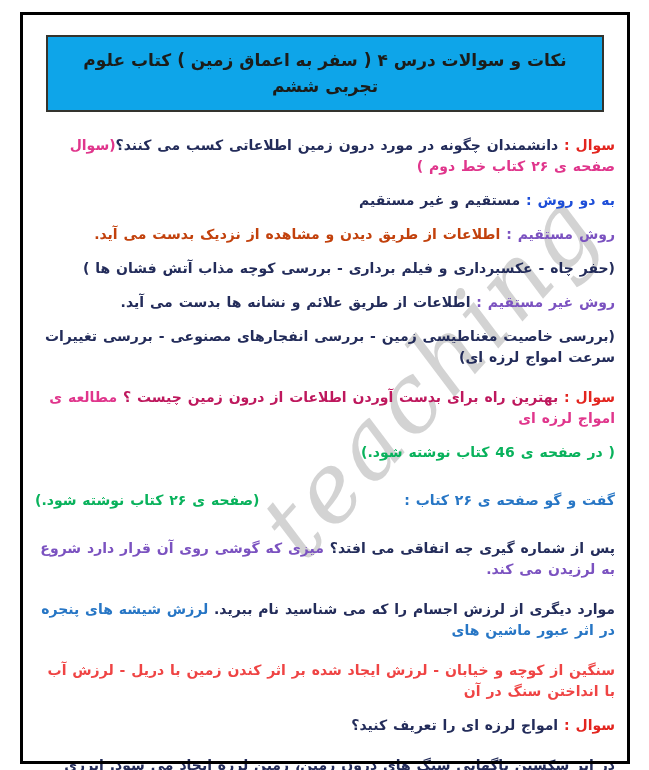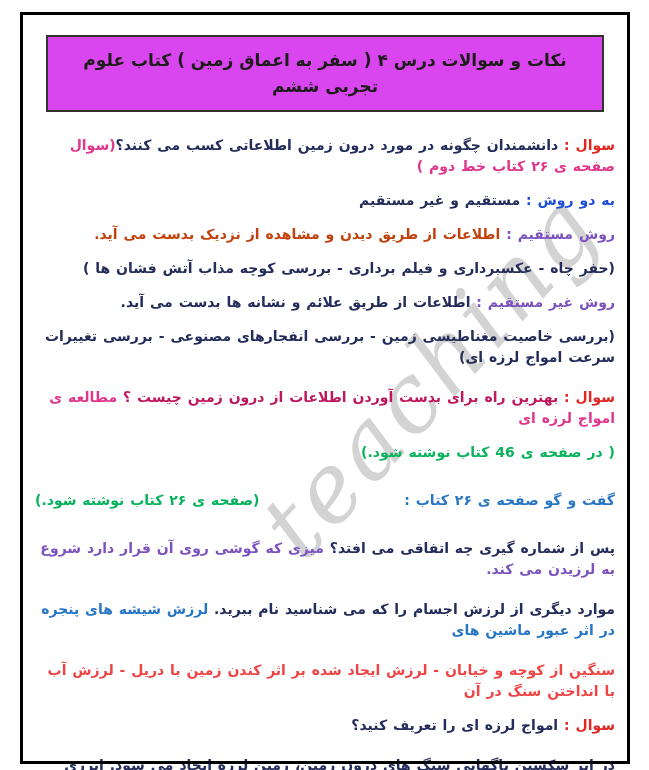--- a/index.html
+++ b/index.html
@@ -19,21 +19,21 @@
     font-size:95px;color:rgba(110,110,110,0.30);
     transform:rotate(-48deg);transform-origin:center;
     letter-spacing:4px;white-space:nowrap;user-select:none;
   }
   .content{
     position:absolute;left:34px;top:14px;right:33px;z-index:1;
   }
   .title-box{
     margin:21px 12px 0 12px;
     border:2px solid #34342e;
-    background:#d946ef;
+    background:#0ea5e9;
     text-align:center;
     padding:11px 6px;
     font-size:17px;font-weight:bold;color:#1c1c19;
     line-height:1.5;
   }
   .rows{margin-top:23px;padding:0 1px;}
   .row{
     font-size:14px;font-weight:bold;line-height:21px;
     margin-bottom:13px;color:#232c5a;
     word-spacing:1px;

